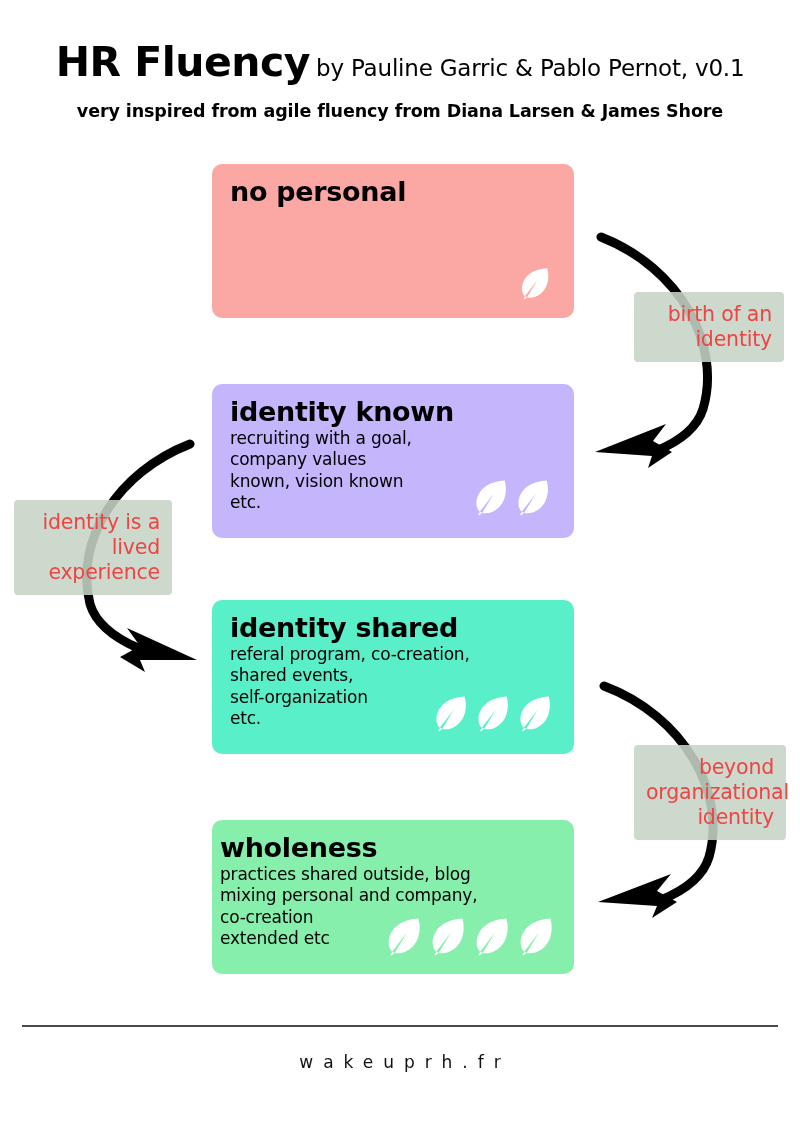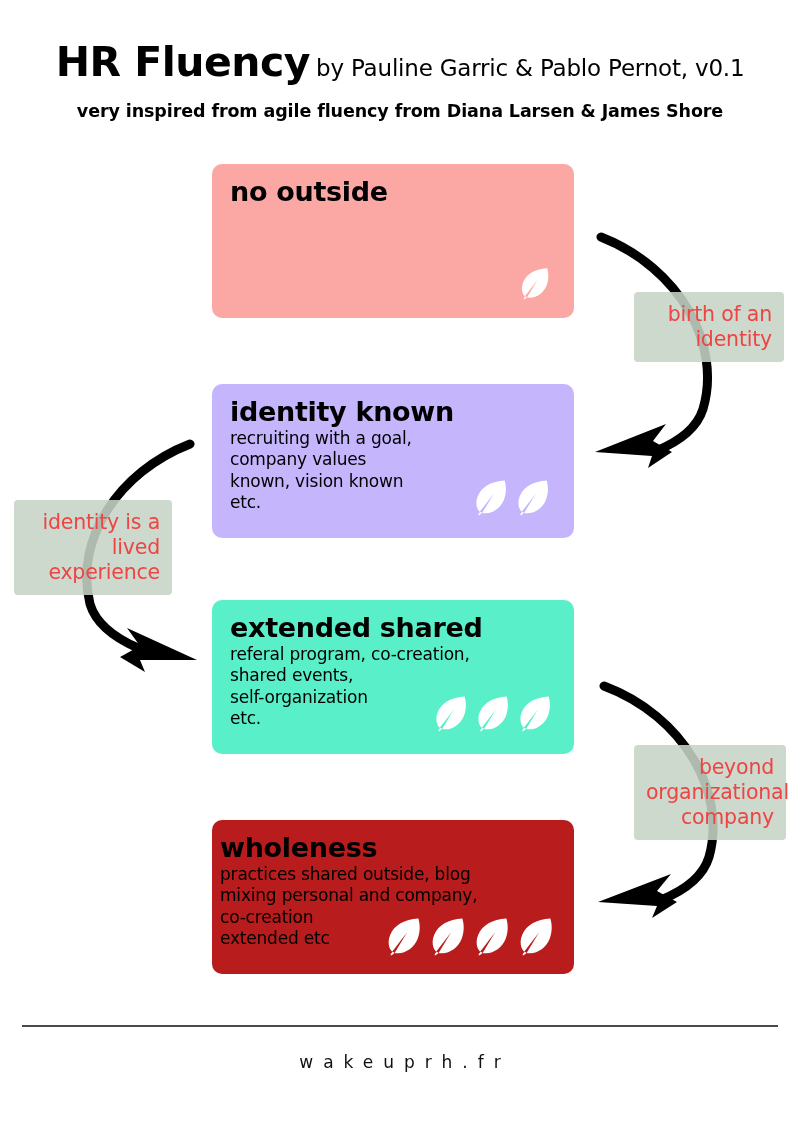--- a/index.html
+++ b/index.html
@@ -192,21 +192,21 @@
       <path d="M 197 660 L 127 628 L 140 646 L 120 657 L 145 672 L 140 660 Z" fill="#000000"></path>
     </g>
 
     <g>
       <path d="M 604 686 C 684 716 727 793 709 857 C 703 877 683 891 661 900" fill="none" stroke="#000000" stroke-width="9" stroke-linecap="round"></path>
       <path d="M 598 902 L 671 874 L 657 891 L 677 902 L 652 918 L 657 906 Z" fill="#000000"></path>
     </g>
   </svg>
 
   <div class="card" id="card-1" style="background: rgb(251, 168, 164);">
-    <div class="card-title">no outside</div>
+    <div class="card-title">no personal</div>
     <div class="leaves">
         <svg class="leaf" width="34" height="34" viewBox="0 0 64 64">
           <path d="M55 4 C33 5 16 15 10 30 C5 42 8 52 13 57 L37 26 L17 59 C32 62 48 52 54 36 C59 23 57 11 55 4 Z" fill="#ffffff"></path>
           <path d="M14 57 C11 60 10 62 11 63 C12 63 14 61 17 59 Z" fill="#ffffff"></path>
         </svg>
       </div>
   </div>
 
   <div class="card" id="card-2" style="background: #c4b5fd;">
     <div class="card-title">identity known</div>
@@ -220,42 +220,42 @@
           <path d="M14 57 C11 60 10 62 11 63 C12 63 14 61 17 59 Z" fill="#ffffff"></path>
         </svg>
         <svg class="leaf" width="38" height="38" viewBox="0 0 64 64">
           <path d="M55 4 C33 5 16 15 10 30 C5 42 8 52 13 57 L37 26 L17 59 C32 62 48 52 54 36 C59 23 57 11 55 4 Z" fill="#ffffff"></path>
           <path d="M14 57 C11 60 10 62 11 63 C12 63 14 61 17 59 Z" fill="#ffffff"></path>
         </svg>
       </div>
   </div>
 
   <div class="card" id="card-3" style="background: rgb(89, 239, 201);">
-    <div class="card-title">extended shared</div>
+    <div class="card-title">identity shared</div>
     <div class="card-desc">referal program, co-creation,
 shared events,
 self-organization
 etc.</div>
     <div class="leaves">
         <svg class="leaf" width="38" height="38" viewBox="0 0 64 64">
           <path d="M55 4 C33 5 16 15 10 30 C5 42 8 52 13 57 L37 26 L17 59 C32 62 48 52 54 36 C59 23 57 11 55 4 Z" fill="#ffffff"></path>
           <path d="M14 57 C11 60 10 62 11 63 C12 63 14 61 17 59 Z" fill="#ffffff"></path>
         </svg>
         <svg class="leaf" width="38" height="38" viewBox="0 0 64 64">
           <path d="M55 4 C33 5 16 15 10 30 C5 42 8 52 13 57 L37 26 L17 59 C32 62 48 52 54 36 C59 23 57 11 55 4 Z" fill="#ffffff"></path>
           <path d="M14 57 C11 60 10 62 11 63 C12 63 14 61 17 59 Z" fill="#ffffff"></path>
         </svg>
         <svg class="leaf" width="38" height="38" viewBox="0 0 64 64">
           <path d="M55 4 C33 5 16 15 10 30 C5 42 8 52 13 57 L37 26 L17 59 C32 62 48 52 54 36 C59 23 57 11 55 4 Z" fill="#ffffff"></path>
           <path d="M14 57 C11 60 10 62 11 63 C12 63 14 61 17 59 Z" fill="#ffffff"></path>
         </svg>
       </div>
   </div>
 
-  <div class="card" id="card-4" style="background: #b91c1c; padding-left: 8px;">
+  <div class="card" id="card-4" style="background: #86efac; padding-left: 8px;">
     <div class="card-title">wholeness</div>
     <div class="card-desc">practices shared outside, blog
 mixing personal and  company,
 co-creation
 extended etc</div>
     <div class="leaves">
         <svg class="leaf" width="40" height="40" viewBox="0 0 64 64">
           <path d="M55 4 C33 5 16 15 10 30 C5 42 8 52 13 57 L37 26 L17 59 C32 62 48 52 54 36 C59 23 57 11 55 4 Z" fill="#ffffff"></path>
           <path d="M14 57 C11 60 10 62 11 63 C12 63 14 61 17 59 Z" fill="#ffffff"></path>
         </svg>
@@ -274,17 +274,17 @@
       </div>
   </div>
 
   <div class="arrow-label" id="label-birth" style="background: rgba(197, 212, 197, 0.88);">birth of an
 identity</div>
   <div class="arrow-label" id="label-lived" style="background: rgba(197, 212, 197, 0.88);">identity is a
 lived
 experience</div>
   <div class="arrow-label" id="label-beyond" style="background: rgba(197, 212, 197, 0.88);">beyond
 organizational
-company</div>
+identity</div>
 </div>
 
 <div class="footer-rule" style="background: rgb(74, 74, 74);"></div>
 <div class="footer-text">wakeuprh.fr</div>
 
 </body></html>

